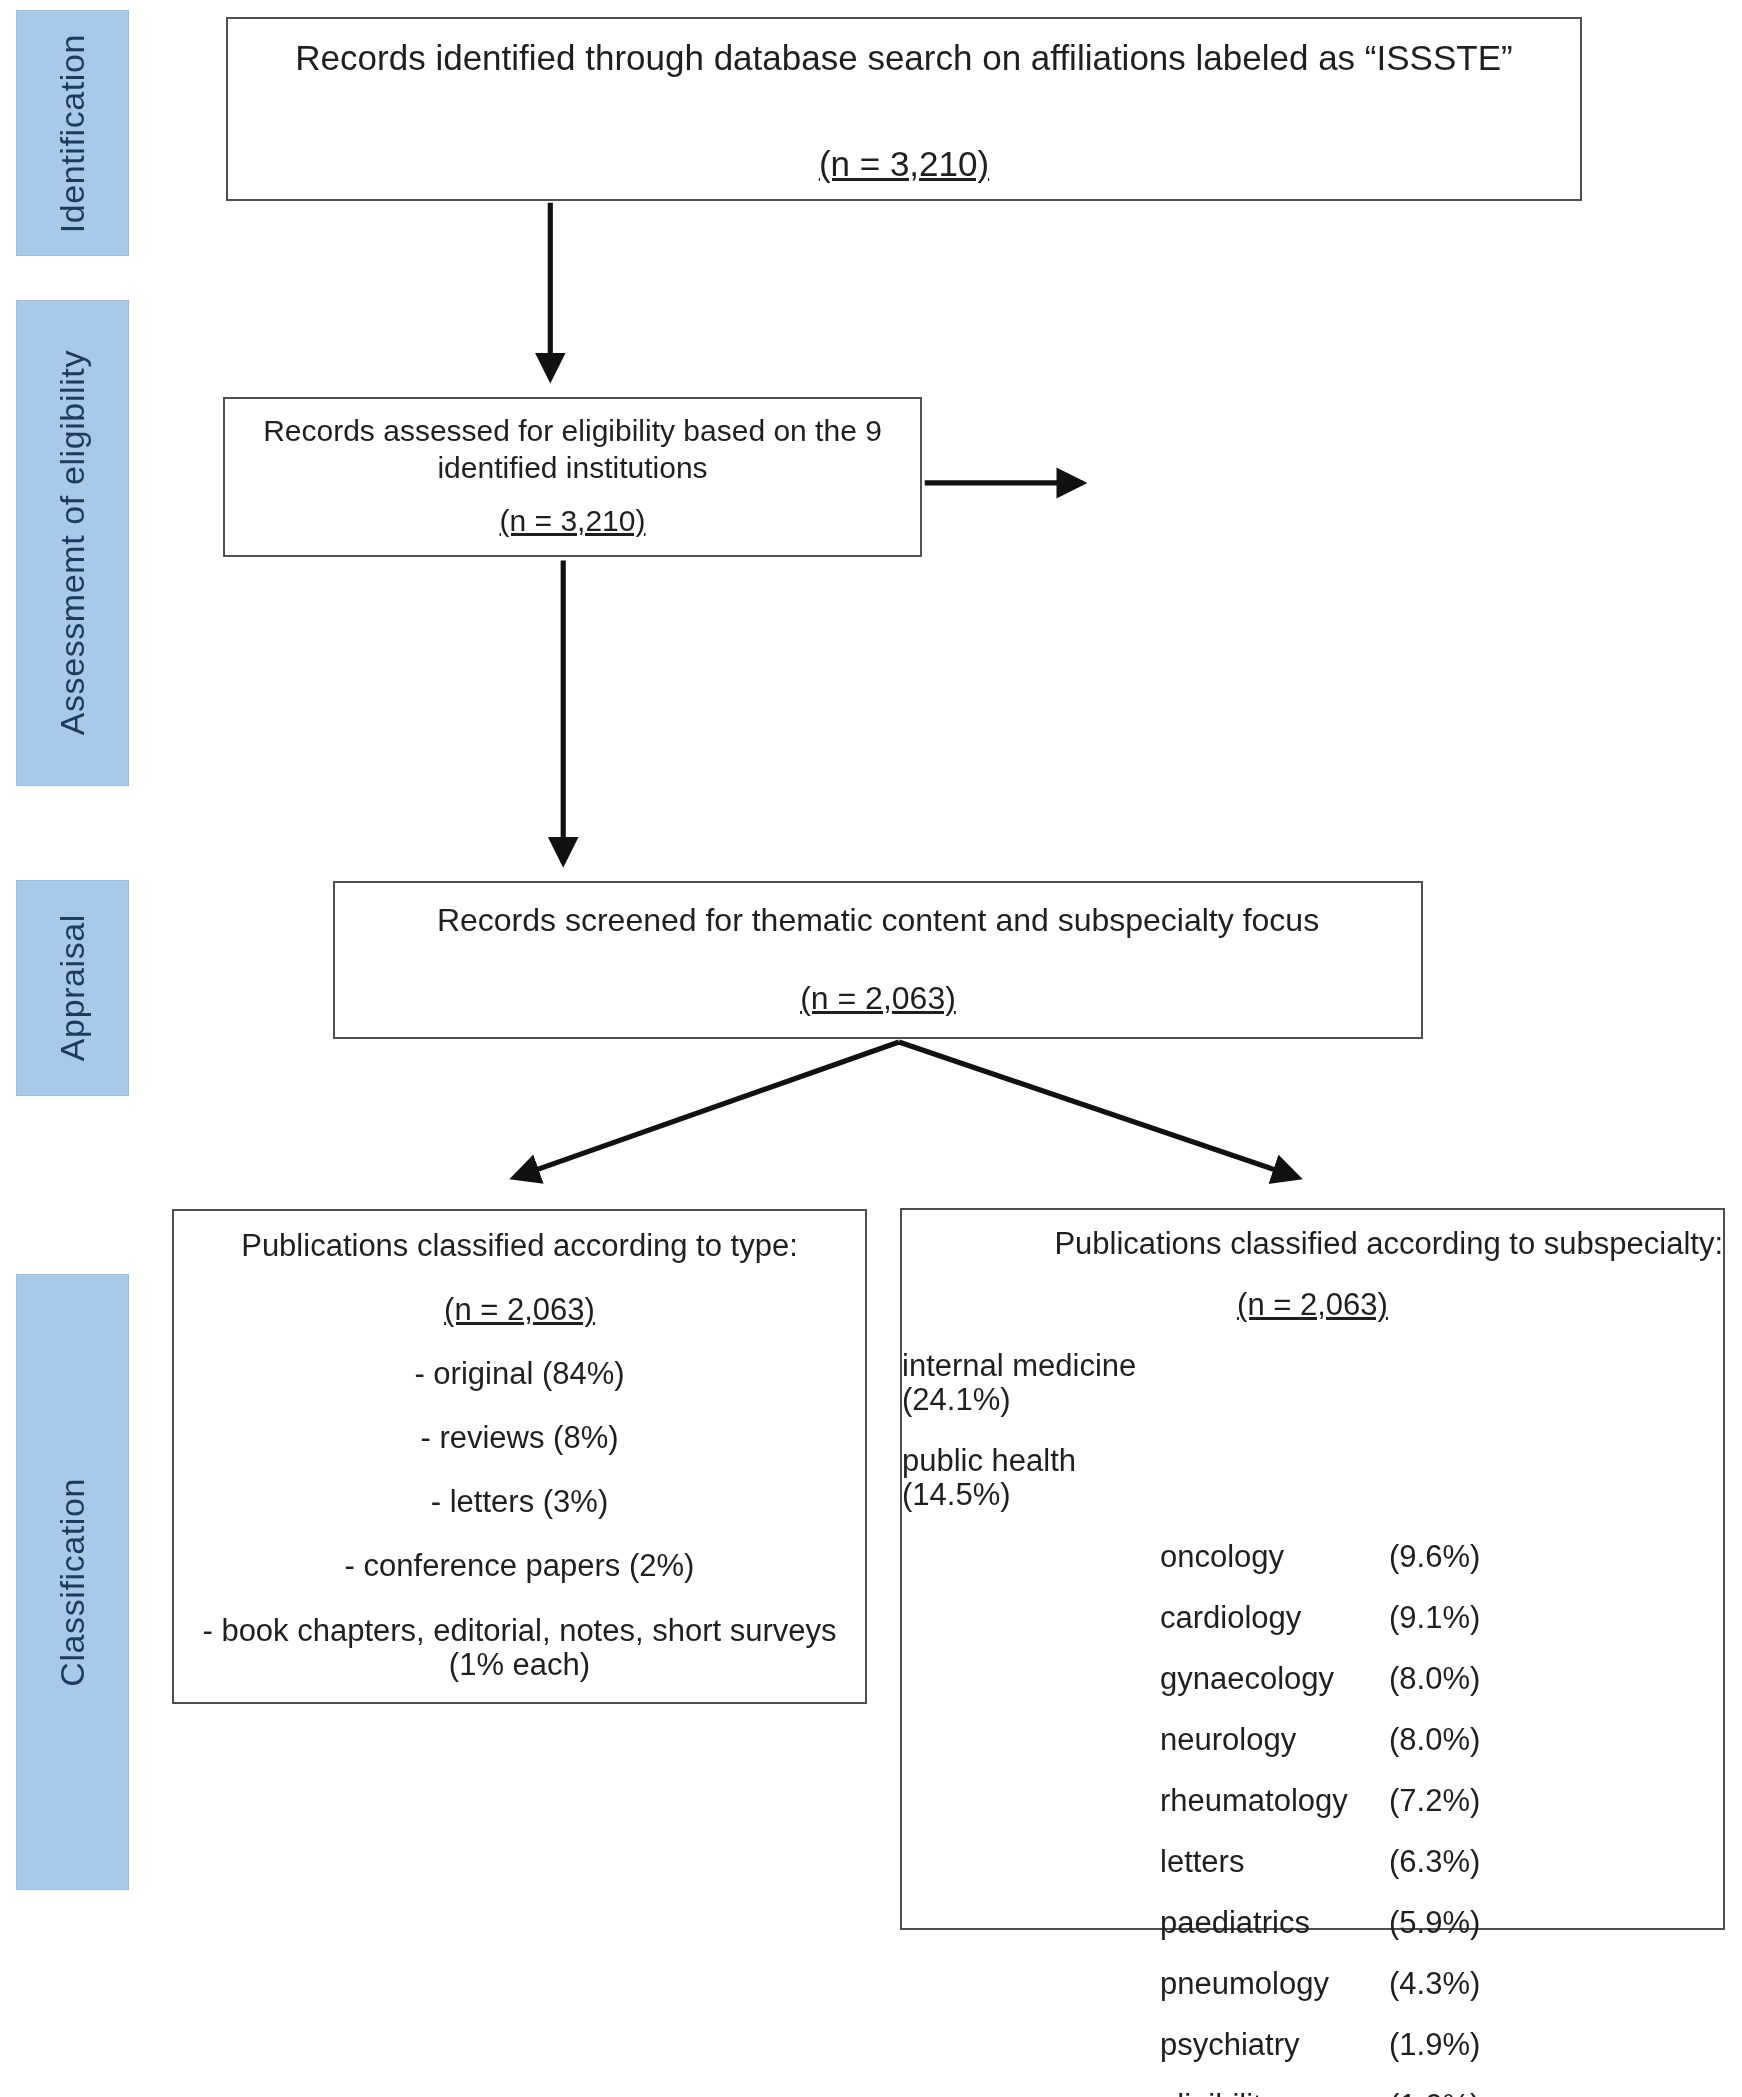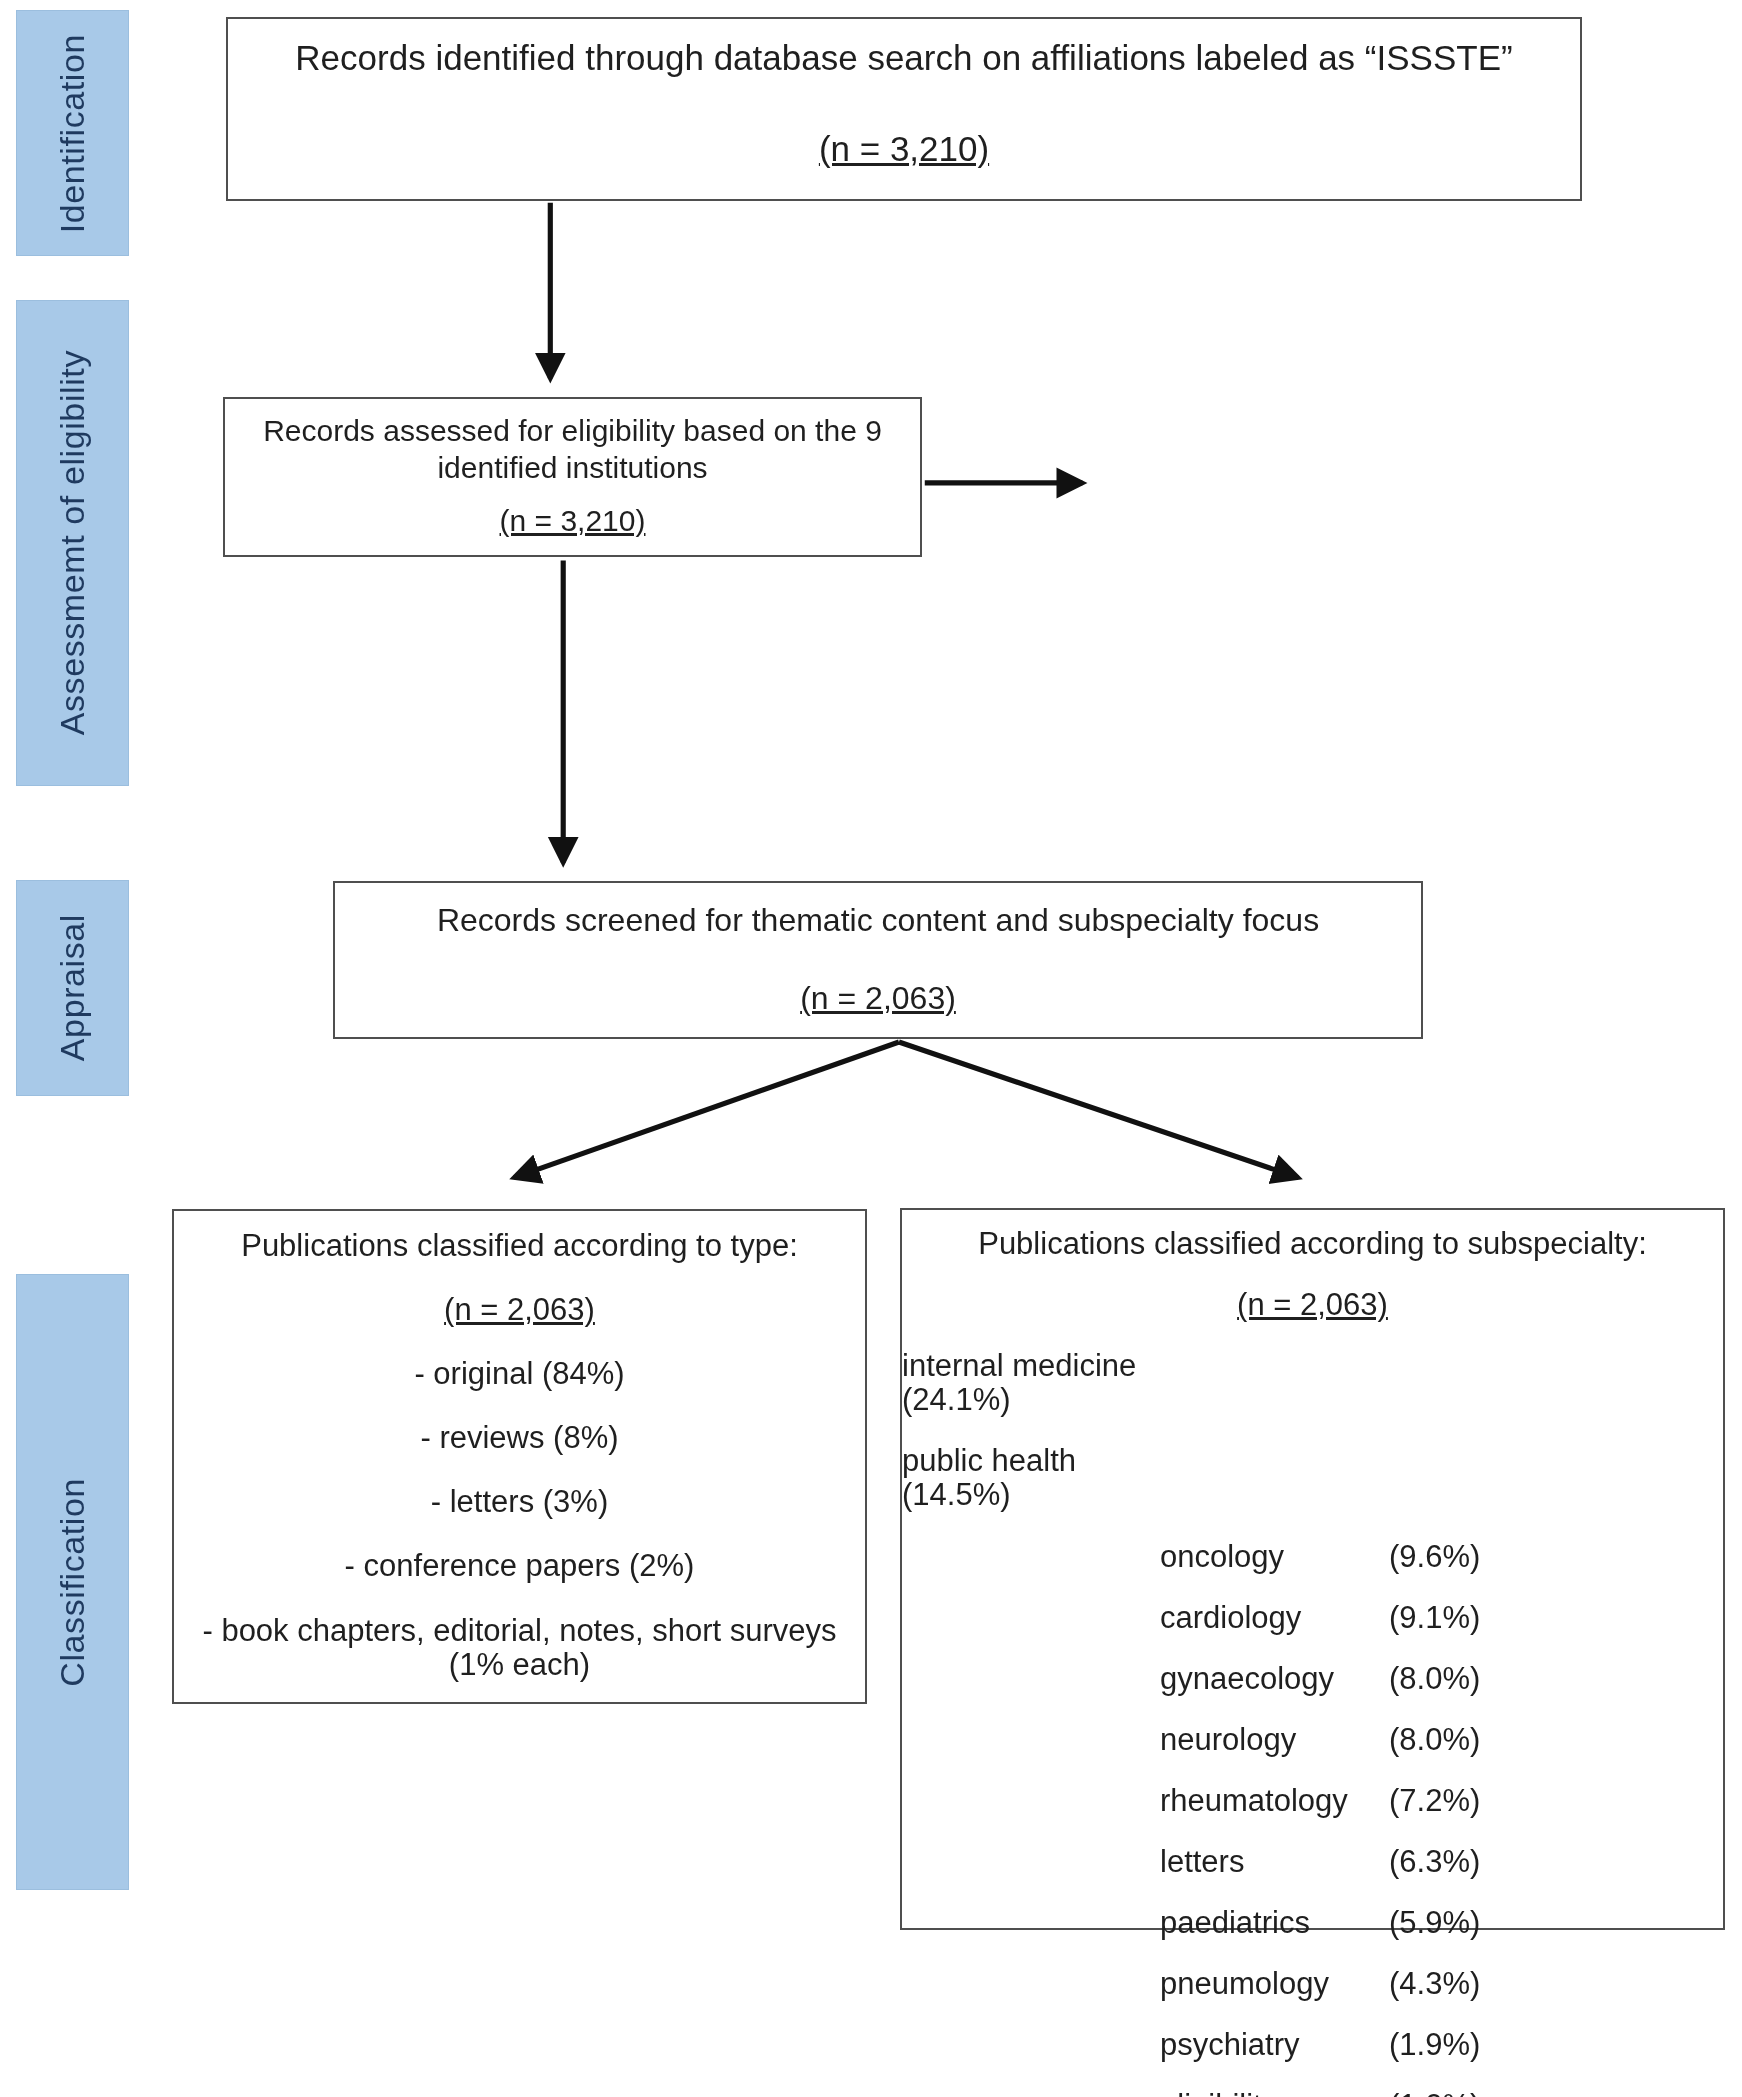--- a/index.html
+++ b/index.html
@@ -46,32 +46,32 @@
   .fbox {
     position: absolute;
     background: #ffffff;
     border: 2.6px solid #4F4F4F;
     box-sizing: border-box;
     display: flex;
     flex-direction: column;
     align-items: center;
     text-align: center;
   }
-  .box-identified { left: 226px;  top: 17.4px;   width: 1356px; height: 184px; padding-top: 18px; gap: 50px; font-size: 35px; }
+  .box-identified { left: 226px;  top: 17.4px;   width: 1356px; height: 184px; padding-top: 18px; gap: 65px; font-size: 35px; }
   .box-assessed   { left: 223px;  top: 397px;  width: 699px; height: 160px; padding-top: 14px; gap: 18px;  font-size: 30px; }
   .box-duplicates { left: 1100px; top: 409px;  width: 482px;  height: 141px; padding-top: 13px; gap: 36px;  font-size: 30px; }
   .box-screened   { left: 333px;  top: 881px; width: 1090px; height: 158px; padding-top: 18px; gap: 41px;  font-size: 32px; }
   .box-type       { left: 172px;  top: 1209px; width: 695px; height: 495px; padding-top: 18px; gap: 30px;  font-size: 31px; }
   .box-spec       { left: 900px; top: 1208px; width: 825px; height: 722px; padding-top: 17px; gap: 27px; font-size: 31px; align-items: stretch; }
 
   .btext { line-height: 1.22; }
   .nowrap { white-space: nowrap; }
   .wrap2 { max-width: 646px; }
   .bn { line-height: 1.1; text-decoration: underline; }
-  .box-title { line-height: 1.1; white-space: nowrap; text-align: center; }
+  .box-title { line-height: 1.1; white-space: nowrap; text-align: right; }
   .titem { line-height: 1.1; max-width: 652px; }
 
   
   .spec-center { text-align: center; }
   .spec-row {
     display: flex;
     justify-content: flex-start;
     padding-left: 258px;
     text-align: left;
     line-height: 1.1;

